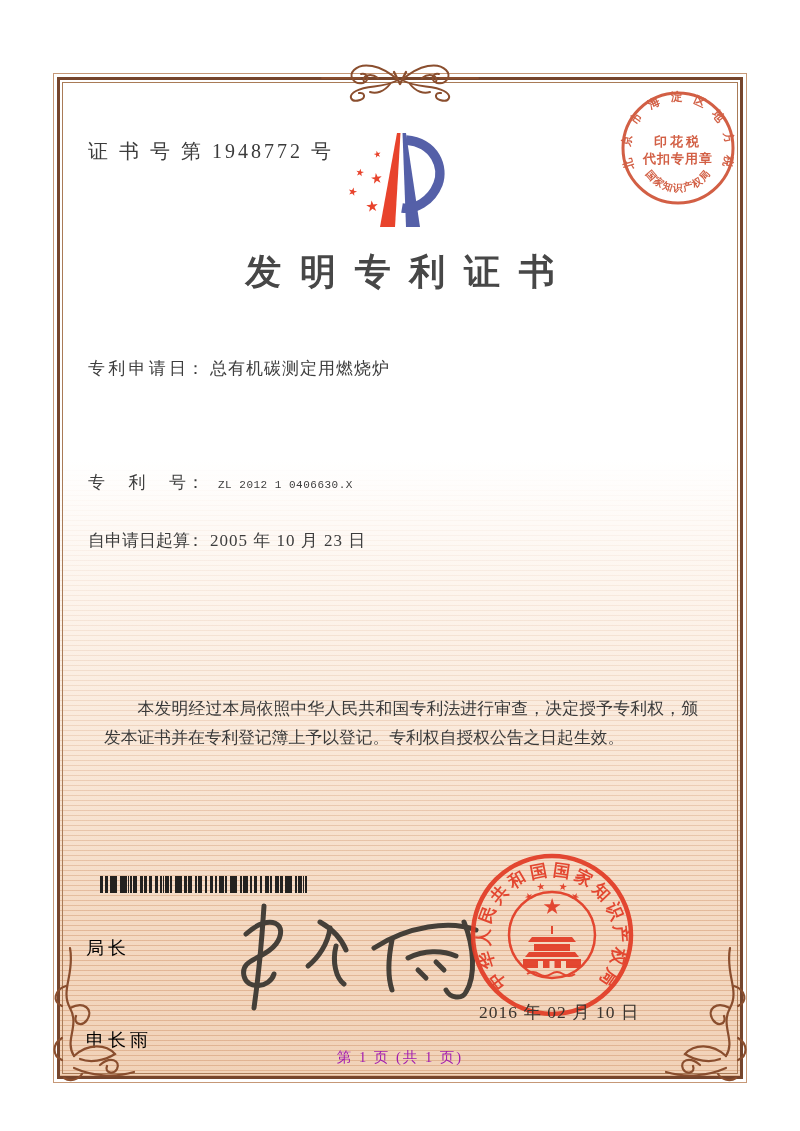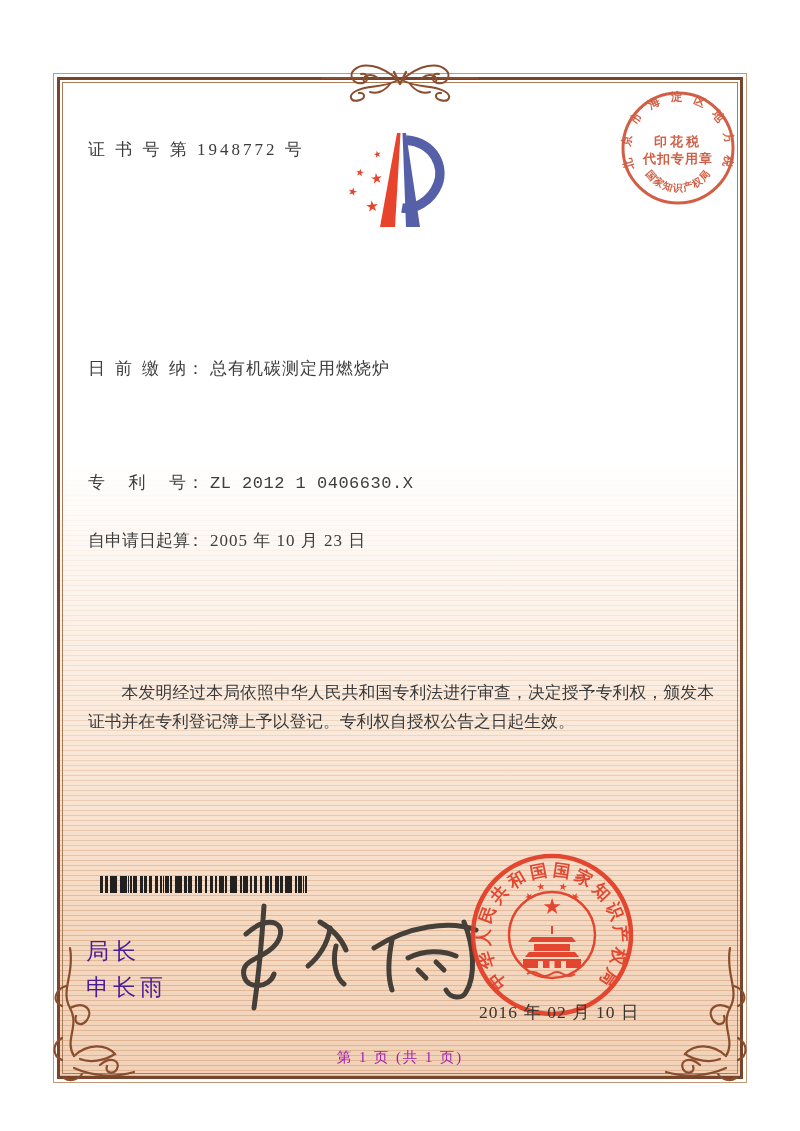--- a/index.html
+++ b/index.html
@@ -18,38 +18,38 @@
   .frame::after{
     content:"";position:absolute;inset:2px;border:1px solid #a97b57;pointer-events:none;
   }
   .guilloche{
     position:absolute;inset:0;
     background:repeating-linear-gradient(180deg,rgba(203,138,94,.42) 0px,rgba(203,138,94,.42) 1px,rgba(255,255,255,0) 1px,rgba(255,255,255,0) 5px);
     -webkit-mask-image:linear-gradient(180deg,transparent 0%,transparent 38%,rgba(0,0,0,.45) 62%,#000 86%);
     mask-image:linear-gradient(180deg,transparent 0%,transparent 38%,rgba(0,0,0,.45) 62%,#000 86%);
   }
   .abs{position:absolute;}
-  .cert-no{left:88px;top:138px;font-size:17px;letter-spacing:3px;color:#3b3b3b;}
+  .cert-no{left:88px;top:138px;font-size:20px;letter-spacing:3px;color:#3b3b3b;}
   .title{left:0;right:0;top:248px;text-align:center;font-size:36px;font-weight:bold;
          letter-spacing:.52em;text-indent:.52em;color:#474747;}
   .field{left:88px;font-size:17px;white-space:nowrap;color:#3d3d3d;}
   .flabel{display:inline-block;width:98px;text-align:justify;text-align-last:justify;vertical-align:top;}
   .fcolon{display:inline-block;margin:0 6px 0 1px;}
   .fvalue{letter-spacing:1px;}
-  .fvalue.mono{font-family:"Liberation Mono","DejaVu Sans Mono",monospace;font-size:17px;letter-spacing:.5px;}
+  .fvalue.mono{font-family:"Liberation Mono","DejaVu Sans Mono",monospace;font-size:11px;letter-spacing:.5px;margin-left:8px;}
   .bodytext{left:88px;width:626px;top:678px;font-size:16.8px;line-height:1.74;text-align:justify;color:#393939;}
-  .bodytext p{margin:0;text-indent:2em;}
+  .bodytext p{margin:16px;text-indent:2em;}
   .barcode{
     left:100px;top:876px;width:207px;height:17px;
     background-image:
       repeating-linear-gradient(90deg,#23211f 0 2px,transparent 2px 5px),
       repeating-linear-gradient(90deg,#23211f 0 1px,transparent 1px 7px),
       repeating-linear-gradient(90deg,#23211f 0 3px,transparent 3px 11px);
   }
-  .official{left:86px;font-size:23px;letter-spacing:4px;color:#4c1d95;}
+  .official{left:86px;font-size:18px;letter-spacing:4px;color:#000000;}
   .footer{left:0;right:0;top:1048px;text-align:center;font-size:14.5px;letter-spacing:2px;color:#a21caf;}
   .date-under-seal{left:479px;top:1000px;font-size:17.5px;letter-spacing:1px;color:#3a342e;z-index:6;}
   svg{display:block;}
   .seal-wrap{left:467px;top:850px;z-index:5;}
   .stamp-wrap{left:618px;top:88px;z-index:5;}
   .logo-wrap{left:340px;top:130px;}
   .sig-wrap{left:212px;top:898px;z-index:4;}
   .orn-top{left:320px;top:54px;z-index:3;}
   .orn-bl{left:40px;top:946px;z-index:3;}
   .orn-br{left:660px;top:946px;z-index:3;transform:scaleX(-1);}
@@ -135,39 +135,40 @@
         <textPath href="#taxTopArc" startOffset="2" textLength="232" lengthAdjust="spacing">北京市海淀区地方税务局</textPath>
       </text>
       <text x="60" y="58" font-size="13" fill="#cc4a2c" font-weight="bold" text-anchor="middle" letter-spacing="3">印花税</text>
       <text x="60" y="75" font-size="13" fill="#cc4a2c" font-weight="bold" text-anchor="middle" letter-spacing="1">代扣专用章</text>
       <text font-size="10" fill="#cc4a2c" font-weight="bold">
         <textPath href="#taxBotArc" startOffset="1" textLength="76" lengthAdjust="spacing">国家知识产权局</textPath>
       </text>
     </svg>
   </div>
 
+  <div class="abs title">发明专利证书</div>
 
   <div class="abs field" style="top:357px">
-    <span class="flabel">日前缴纳</span><span class="fcolon">：</span><span class="fvalue">总有机碳测定用燃烧炉</span>
+    <span class="flabel">专利申请日</span><span class="fcolon">：</span><span class="fvalue">总有机碳测定用燃烧炉</span>
   </div>
   <div class="abs field" style="top:471px">
     <span class="flabel">专利号</span><span class="fcolon">：</span><span class="fvalue mono">ZL 2012 1 0406630.X</span>
   </div>
   <div class="abs field" style="top:529px">
     <span class="flabel">自申请日起算</span><span class="fcolon">：</span><span class="fvalue">2005 年 10 月 23 日</span>
   </div>
 
   <div class="abs bodytext">
     <p>本发明经过本局依照中华人民共和国专利法进行审查，决定授予专利权，颁发本证书并在专利登记簿上予以登记。专利权自授权公告之日起生效。</p>
   </div>
 
   <div class="abs barcode"></div>
 
   <div class="abs official" style="top:936px">局长</div>
-  <div class="abs official" style="top:972px">申长雨</div>
+  <div class="abs official" style="top:1028px">申长雨</div>
 
   <div class="abs sig-wrap">
     <svg width="280" height="115" viewBox="0 0 280 115">
       <g stroke="#33302b" stroke-width="5" fill="none" stroke-linecap="round" opacity="0.9">
         <path d="M34,36 C58,14 78,26 64,46 C52,62 28,60 32,78 C35,92 58,90 62,76"></path>
         <path d="M52,8 C50,40 46,82 42,110"></path>
         <path d="M118,30 C116,46 106,60 96,68"></path>
         <path d="M108,24 C122,32 130,42 134,52"></path>
         <path d="M124,48 C120,64 124,80 132,86"></path>
         <path d="M162,50 C196,28 238,22 264,32"></path>

